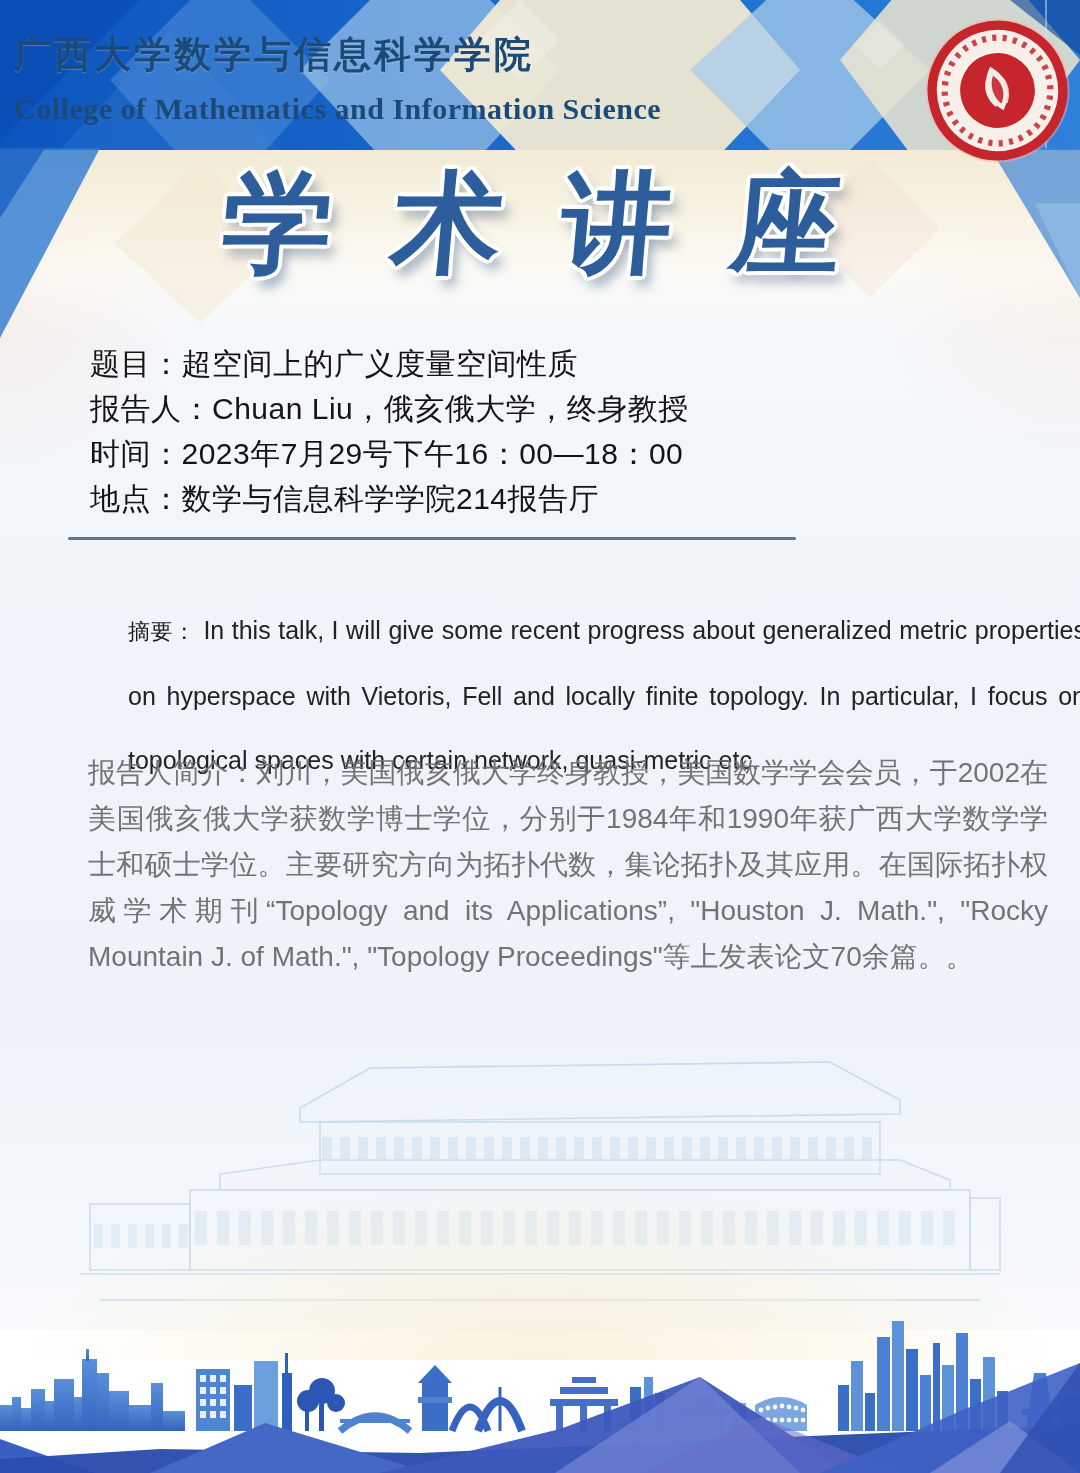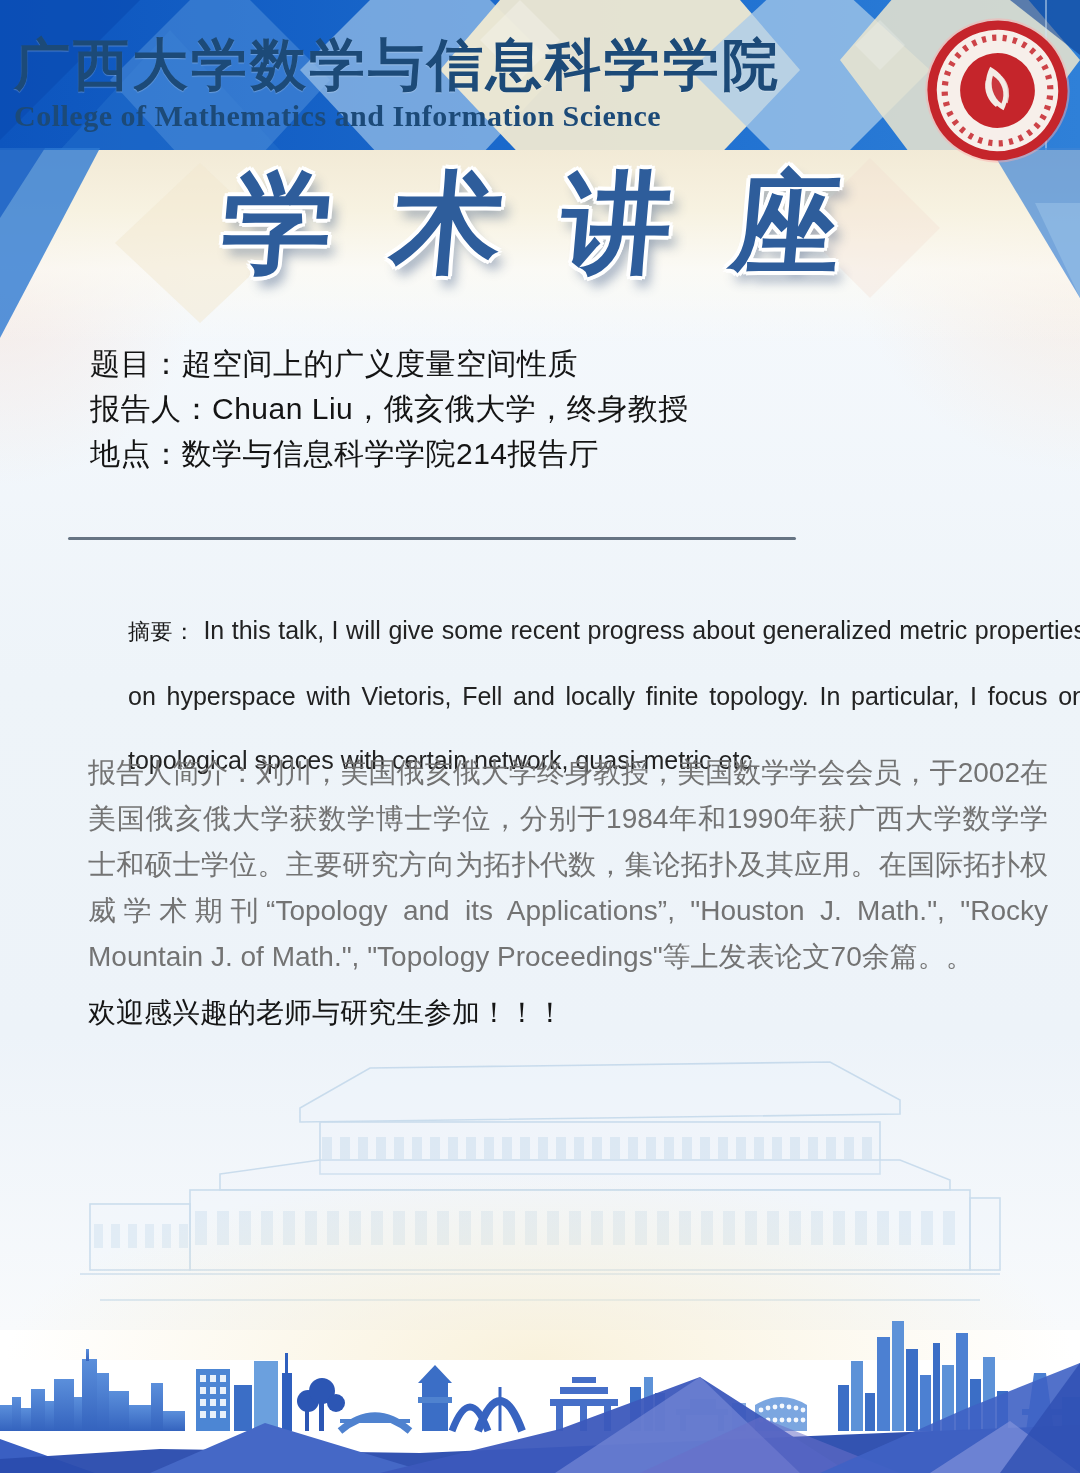--- a/index.html
+++ b/index.html
@@ -26,27 +26,27 @@
     position:absolute;left:0;top:1170px;width:1080px;height:190px;
     background:radial-gradient(ellipse at 50% 100%, rgba(247,237,208,.75), rgba(247,237,208,0) 70%);
   }
   .watermark{position:absolute;left:70px;top:1048px;width:940px;height:290px;opacity:.55;}
   .skyline{position:absolute;left:0;top:1313px;width:1080px;height:160px;}
 
   
   .header-titles{position:absolute;left:14px;top:34px;z-index:10;}
   .title-cn{
     font-family:"Liberation Serif", serif;font-weight:700;
-    font-size:56px;line-height:1.12;color:#1c4a78;letter-spacing:3px;
+    font-size:37px;line-height:1.12;color:#1c4a78;letter-spacing:3px;
     text-shadow:0 1px 1px rgba(255,255,255,.25);
     white-space:nowrap;
   }
   .title-en{
     font-family:"Liberation Serif", serif;font-weight:700;
-    font-size:30px;color:#1c4a78;letter-spacing:.5px;margin-top:2px;
+    font-size:30px;color:#1c4a78;letter-spacing:.5px;margin-top:17px;
     white-space:nowrap;
   }
   .seal{position:absolute;left:925px;top:18px;width:145px;height:145px;z-index:11;}
 
   
   .banner-title{
     position:absolute;left:0;top:150px;width:1080px;z-index:10;
     text-align:center;
     font-family:"Liberation Serif", serif;
     font-size:110px;font-weight:700;letter-spacing:16px;
@@ -138,35 +138,35 @@
       <path d="M63 58 C58 67 60 77 65 84" stroke="#f3ece6" stroke-width="2.5" fill="none"></path>
       <path d="M77 58 C82 67 80 77 75 84" stroke="#f3ece6" stroke-width="2" fill="none" opacity=".8"></path>
     </g>
   </svg>
 
   <div class="banner-title">学 术 讲 座</div>
 
   <div class="info-block">
     <div>题目：超空间上的广义度量空间性质</div>
     <div>报告人：Chuan Liu，俄亥俄大学，终身教授</div>
+    <div>时间：2023年7月29号下午16：00—18：00</div>
     <div>地点：数学与信息科学学院214报告厅</div>
   </div>
 
   <div class="divider"></div>
 
   <div class="abstract-block">
     <span class="abstract-label">摘要：</span>
     <span>In this talk, I will give some recent progress about generalized metric properties on hyperspace with Vietoris, Fell and locally finite topology. In particular, I focus on topological spaces with certain network, quasi-metric etc.</span>
   </div>
 
   <div class="bio-block">
     <span>报告人简介：</span><span>刘川，美国俄亥俄大学终身教授，美国数学学会会员，于2002在美国俄亥俄大学获数学博士学位，分别于1984年和1990年获广西大学数学学士和硕士学位。主要研究方向为拓扑代数，集论拓扑及其应用。在国际拓扑权威学术期刊“Topology and its Applications”, "Houston J. Math.", "Rocky Mountain J. of Math.", "Topology Proceedings"等上发表论文70余篇。。</span>
   </div>
 
-  <div class="welcome-line">欢迎感兴趣的老师与研究生参加！！！</div>
 
   <svg class="watermark" viewBox="0 0 940 290" preserveAspectRatio="none">
     <g stroke="#aac8e2" stroke-width="1.6" fill="rgba(226,238,249,.22)">
       <polygon points="230,60 300,20 760,14 830,52 830,66 230,74"></polygon>
       <rect x="250" y="74" width="560" height="52"></rect>
       <line x1="252" y1="100" x2="808" y2="100" stroke-width="22" stroke-dasharray="10 8" opacity=".5"></line>
       <polygon points="150,126 250,112 830,112 880,132 880,142 150,142"></polygon>
       <rect x="120" y="142" width="780" height="80"></rect>
       <line x1="125" y1="180" x2="895" y2="180" stroke-width="34" stroke-dasharray="12 10" opacity=".45"></line>
       <rect x="20" y="156" width="100" height="66"></rect>

